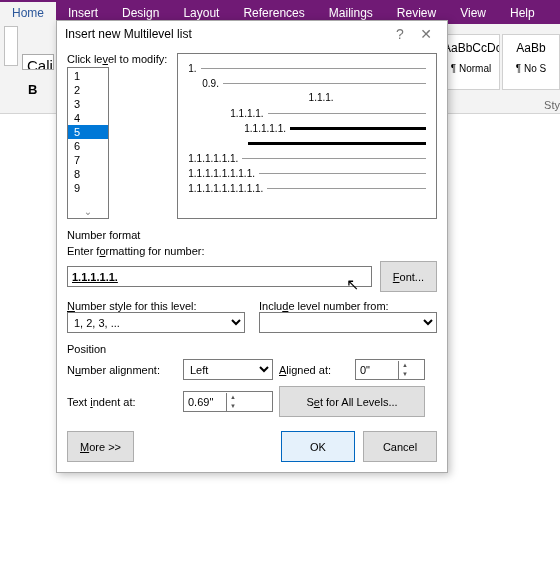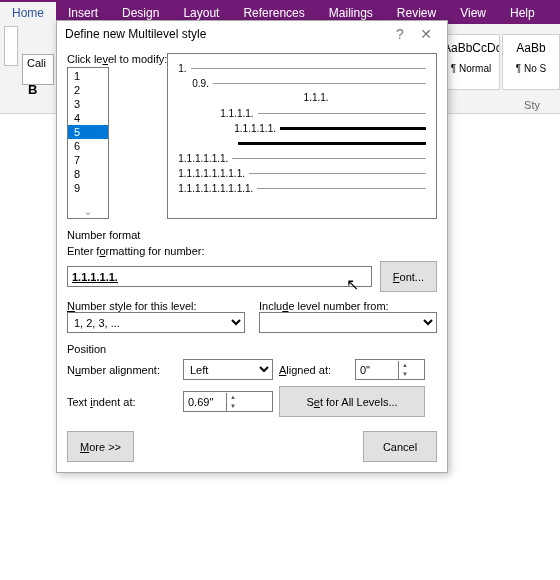--- a/index.html
+++ b/index.html
@@ -4,44 +4,44 @@
 <style>
   * { box-sizing: border-box; font-family: "Segoe UI", Tahoma, sans-serif; }
   body { margin: 0; background: #fff; width: 560px; height: 580px; overflow: hidden; }
 
   
   .ribbon-tabs { height: 24px; background: #701a75; display: flex; align-items: flex-end; font-size: 12px; }
   .ribbon-tabs .tab { padding: 4px 12px; color: #fff; cursor: pointer; }
   .ribbon-tabs .tab.active { background: #f3f3f3; color: #2b579a; }
   .ribbon-body { height: 90px; background: #f3f3f3; border-bottom: 1px solid #d4d4d4; position: relative; }
   .ribbon-body .ql { position: absolute; left: 4px; top: 2px; width: 14px; height: 40px; border:1px solid #c0c0c0; background:#fff; }
-  .ribbon-body .fontbox { position: absolute; left: 22px; top: 30px; width: 32px; height: 31px; border:1px solid #ababab; background:#fff; font-size:11px; padding:2px 4px; overflow:hidden;}
+  .ribbon-body .fontbox { position: absolute; left: 22px; top: 30px; width: 32px; height: 16px; border:1px solid #ababab; background:#fff; font-size:15px; padding:2px 4px; overflow:hidden;}
   .ribbon-body .bold { position:absolute; left:28px; top:58px; font-weight:bold; font-size:13px;}
   .ribbon-body .styles { position:absolute; right:0; top:10px; display:flex; gap:2px; }
   .ribbon-body .style-item { width:58px; height:56px; border:1px solid #d0d0d0; background:#fff; font-size:10px; text-align:center; padding-top:6px; overflow:hidden;}
   .ribbon-body .style-item .preview { font-size:12px; display:block; height:22px;}
-  .ribbon-body .sty-label { position:absolute; right:20px; bottom:2px; font-size:11px; color:#666;}
+  .ribbon-body .sty-label { position:absolute; right:0; bottom:2px; font-size:11px; color:#666;}
 
   
   .dialog {
     position: absolute;
     left: 56px; top: 20px;
     width: 392px;
     background: #fff;
     border: 1px solid #aaa;
     box-shadow: 2px 2px 8px rgba(0,0,0,0.25);
     font-size: 11px;
     color: #000;
   }
   .titlebar { height: 26px; display:flex; align-items:center; padding:0 8px; font-size:12px; }
   .titlebar .title { flex:1; }
   .titlebar .ctl { width:26px; text-align:center; color:#777; font-size:14px; cursor:pointer;}
   .dlg-body { padding: 6px 10px 10px 10px; }
 
-  .section-row { display:flex; gap:0; }
+  .section-row { display:flex; gap:10px; }
   .level-col { display:flex; flex-direction:column; }
   .level-col label { margin-bottom:2px; }
   .level-list {
     width: 42px; height: 152px;
     border:1px solid #7a7a7a; background:#fff;
     overflow:hidden;
     display:flex; flex-direction:column;
     padding:1px 0;
   }
   .level-list .lvl { padding:0 6px; font-size:11px; cursor:pointer; line-height:14px;}
@@ -115,21 +115,21 @@
     <div class="style-item">
       <span class="preview">AaBb</span>
       <span>¶ No S</span>
     </div>
   </div>
   <div class="sty-label">Sty</div>
 </div>
 
 <div class="dialog">
   <div class="titlebar">
-    <span class="title">Define new Multilevel style</span>
+    <span class="title">Insert new Multilevel list</span>
     <span class="ctl">?</span>
     <span class="ctl">✕</span>
   </div>
   <div class="dlg-body">
 
     <div class="section-row">
       <div class="level-col">
         <label class="field-label">Click le<span class="underline-key">v</span>el to modify:</label>
         <div class="level-list" id="level-list">
 
@@ -233,20 +233,21 @@
             <span>▲</span>
             <span>▼</span>
           </div>
       </div>
       <button class="btn" style="grid-column: 3 / span 2;">S<span class="underline-key">e</span>t for All Levels...</button>
     </div>
 
     <div class="btn-row">
       <button class="btn"><span class="underline-key">M</span>ore &gt;&gt;</button>
       <div class="right">
+        <button class="btn primary" style="width:74px;">OK</button>
         <button class="btn" style="width:74px;">Cancel</button>
       </div>
     </div>
 
   </div>
 </div>
 
 <div class="cursor">↖</div>
 
 </body></html>

